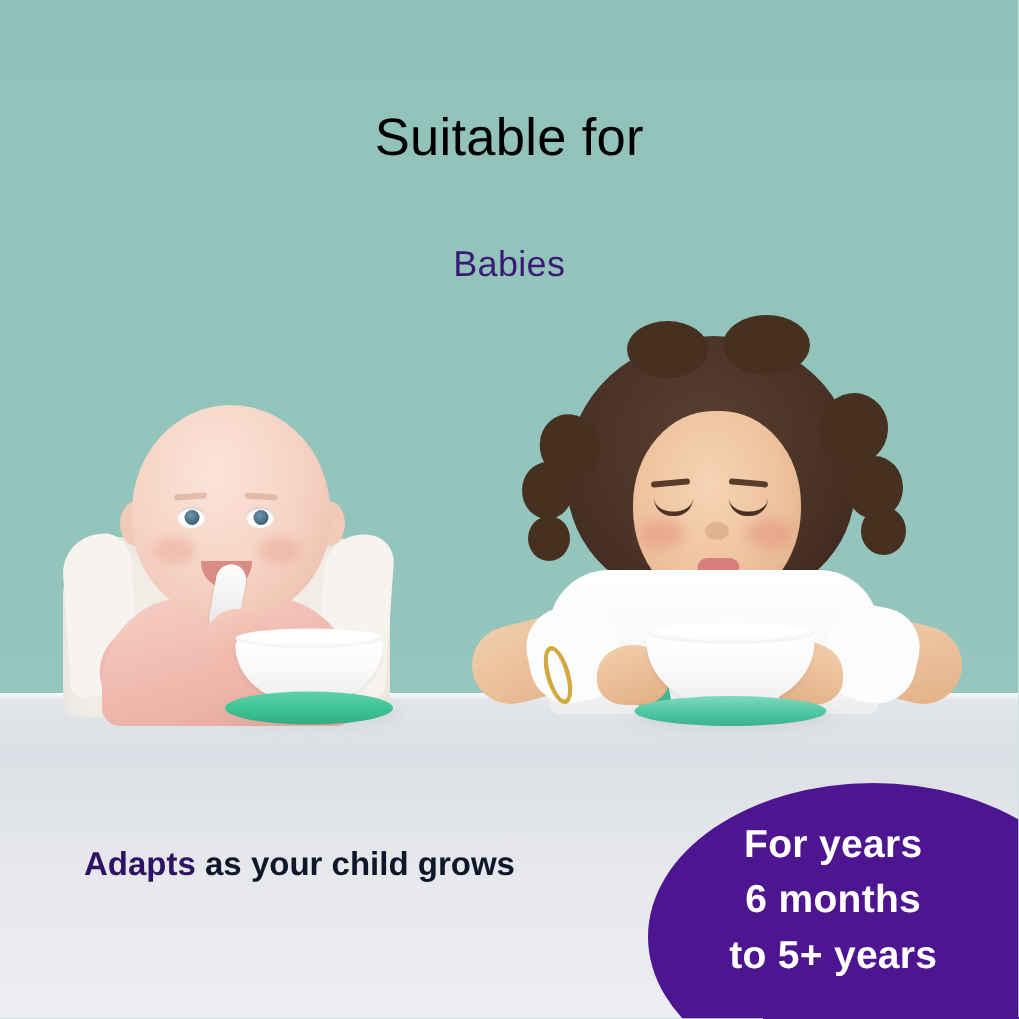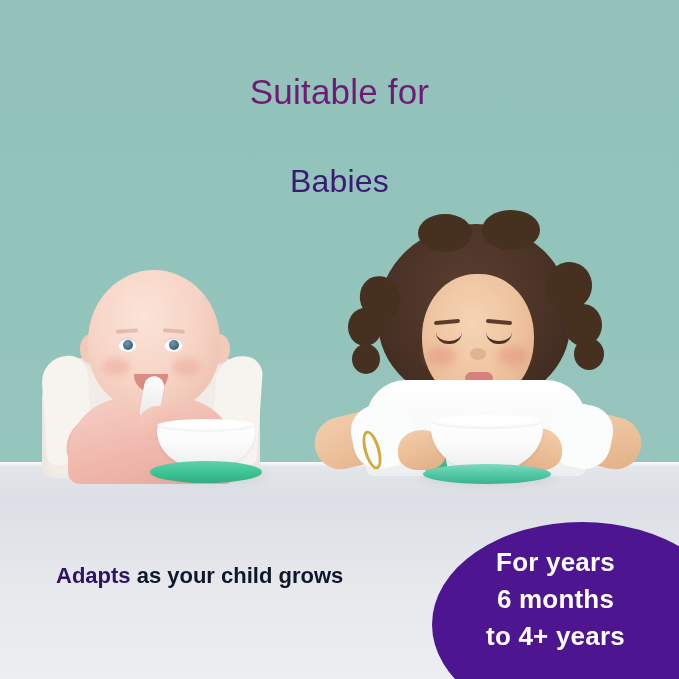--- a/index.html
+++ b/index.html
@@ -41,34 +41,34 @@
 
   
   .headline {
     position: absolute;
     left: 0; top: 72px;
     width: 679px;
     text-align: center;
     font-size: 35px;
     font-weight: 500;
     letter-spacing: .2px;
-    color: #701a75;
+    color: #000000;
   }
   .subline {
     position: absolute;
     left: 0; top: 163px;
     width: 679px;
     display: flex;
     align-items: baseline;
     justify-content: center;
     gap: 62px;
     color: #3b1a76;
   }
   .subline .word {
-    font-size: 32px;
+    font-size: 24px;
     font-weight: 400;
     letter-spacing: .2px;
   }
   .subline .conj {
     font-size: 38px;
     font-weight: 700;
     letter-spacing: .5px;
     color: #4b2186;
   }
 
@@ -523,17 +523,17 @@
   </div>
 
   <div class="caption">
     <span class="strong">Adapts</span><span class="light"> as your child grows</span>
   </div>
 
   <div class="age-badge">
     <div class="age-badge-text">
       <span>For years</span>
       <span>6 months</span>
-      <span>to 4+ years</span>
+      <span>to 5+ years</span>
     </div>
   </div>
 
 </div>
 
 </body></html>

